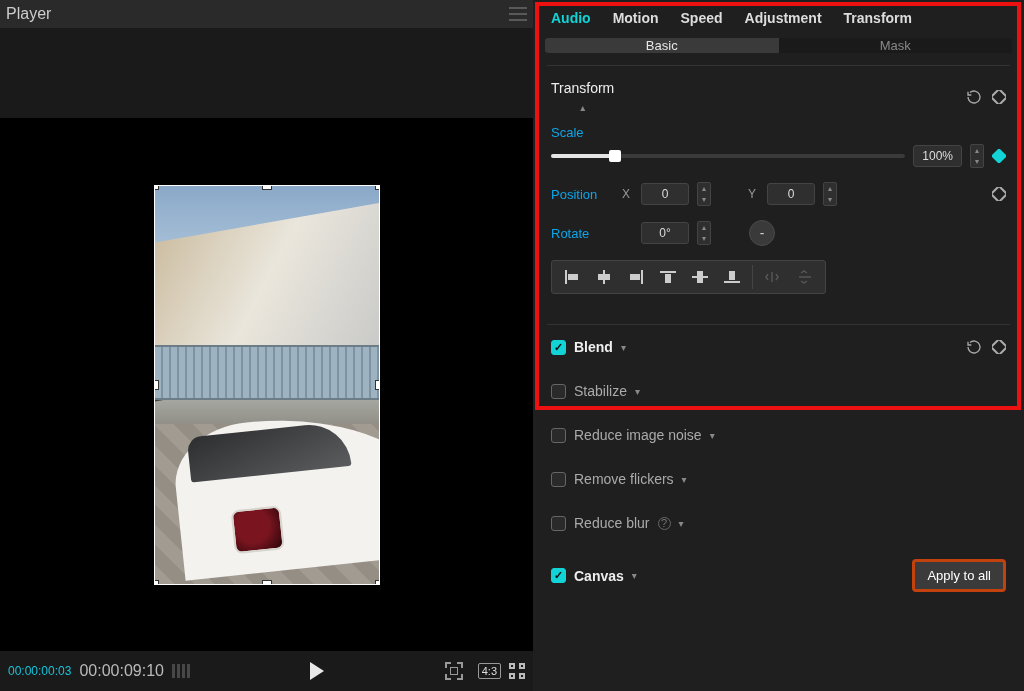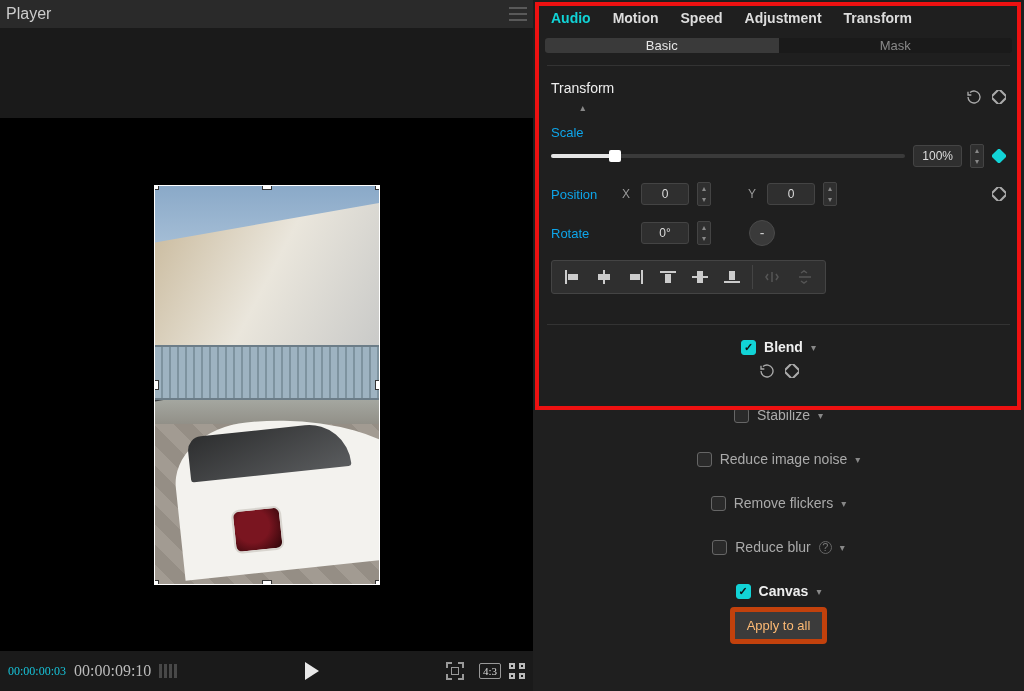--- a/index.html
+++ b/index.html
@@ -106,21 +106,20 @@
   .h-ml{top:50%;left:-6px;margin-top:-5px}
   .h-mr{top:50%;right:-6px;margin-top:-5px}
   .h-mt{left:50%;top:-6px;margin-left:-5px}
   .h-mb{left:50%;bottom:-6px;margin-left:-5px}
   .player-bottom {
     height: 40px;
     display:flex; align-items:center;
     padding: 0 8px;
     gap:8px;
     background:#1a1a1a;
-    font-family:Liberation Serif, serif;
   }
   .time-current{ color:#17c3d9; font-size:12px;}
   .time-total{ color:#bbb; font-size:16px;}
   .columns-icon{
     width:18px;height:14px;
     background:repeating-linear-gradient(90deg,#666 0 3px,transparent 3px 5px);
     opacity:.6;
   }
   .play-triangle{
     width:0;height:0;border-left:14px solid #e8e8e8;
@@ -225,34 +224,33 @@
   }
   .align-btn{
     width:32px;height:24px;display:flex;align-items:center;justify-content:center;
     color:#ccc;
   }
   .align-btn.dim{ color:#555; }
   .align-sep{ width:1px;background:#444;margin:0 4px;}
   .checkbox-row{
     display:flex;align-items:center;gap:8px;padding:14px 18px;
     justify-content:space-between;
-    flex-direction:column;
   }
   .cb-left{display:flex;align-items:center;gap:8px;}
   .checkbox{
     width:15px;height:15px;border:1px solid #666;border-radius:3px;background:#2a2a2a;
     display:flex;align-items:center;justify-content:center;
   }
   .checkbox.checked{ background:#12d3d6; border-color:#12d3d6; }
   .checkbox.checked::after{content:"✓";color:#111;font-size:11px;font-weight:bold;}
   .cb-label{ color:#eee; font-weight:600; font-size:14px;}
   .cb-label.dim{ color:#aaa; font-weight:500;}
   .info-icon{ color:#777; font-size:11px; border:1px solid #666; border-radius:50%; width:13px;height:13px;display:inline-flex;align-items:center;justify-content:center;}
   .apply-btn{
-    background:#3b3b3b;color:#fdba74;border:5px solid #c2410c;border-radius:4px;
+    background:#3b3b3b;color:#ffffff;border:3px solid #c2410c;border-radius:4px;
     padding:6px 12px;font-size:13px;cursor:pointer;
   }
 </style>
 </head>
 <body>
 
 <div class="app">
 
   <div class="player-panel">
     <div class="player-header">

